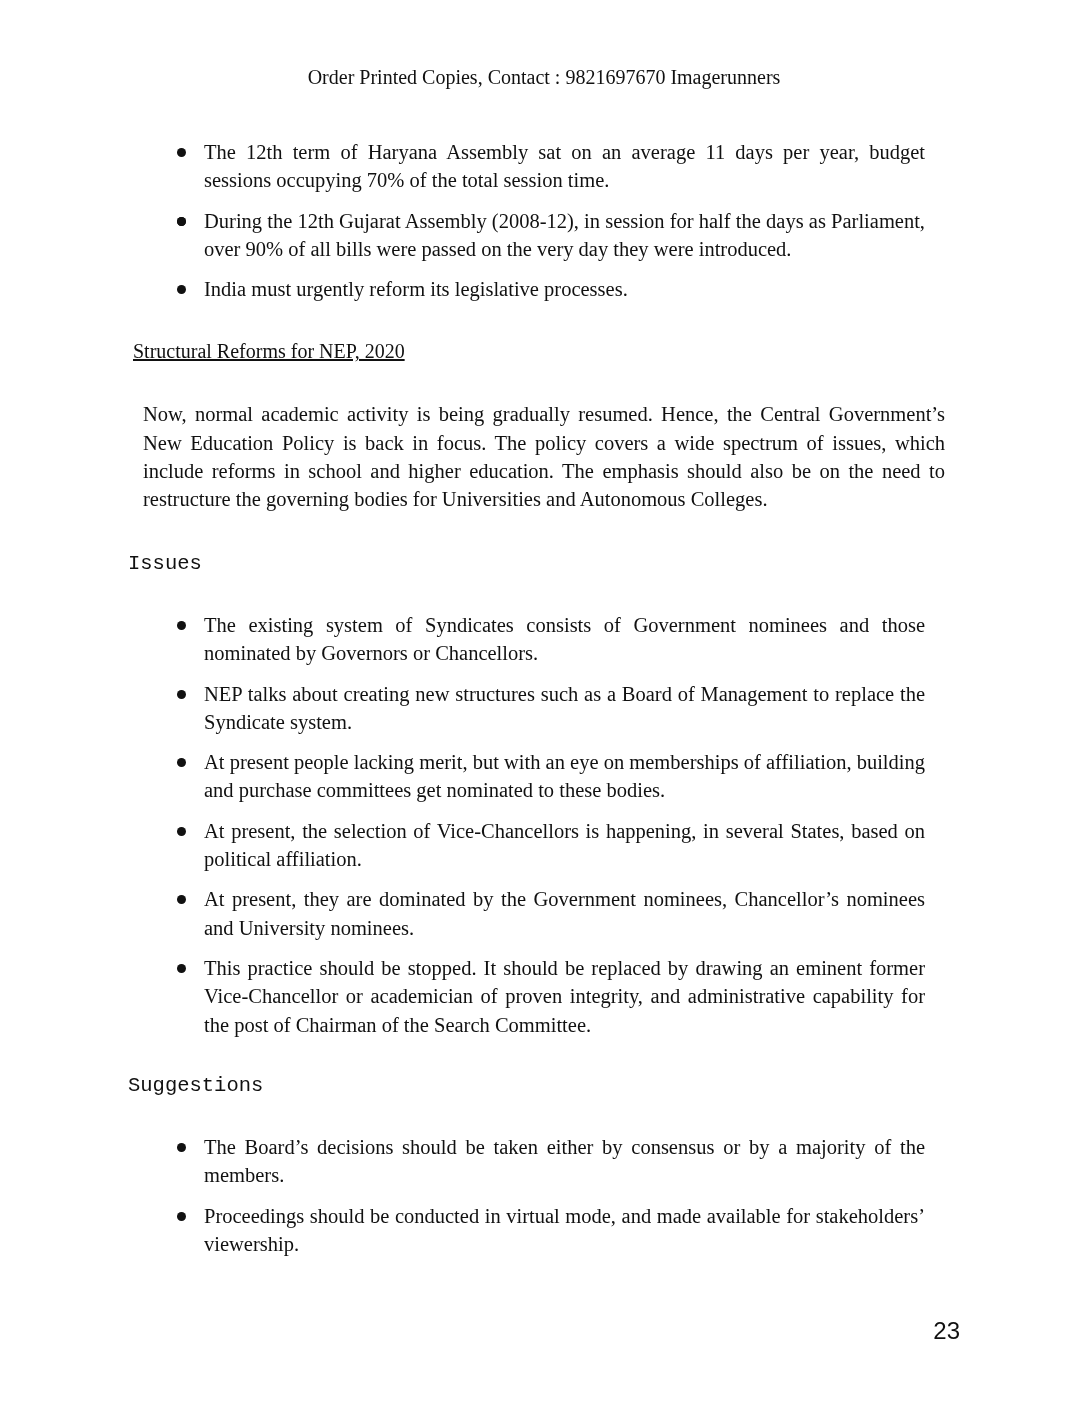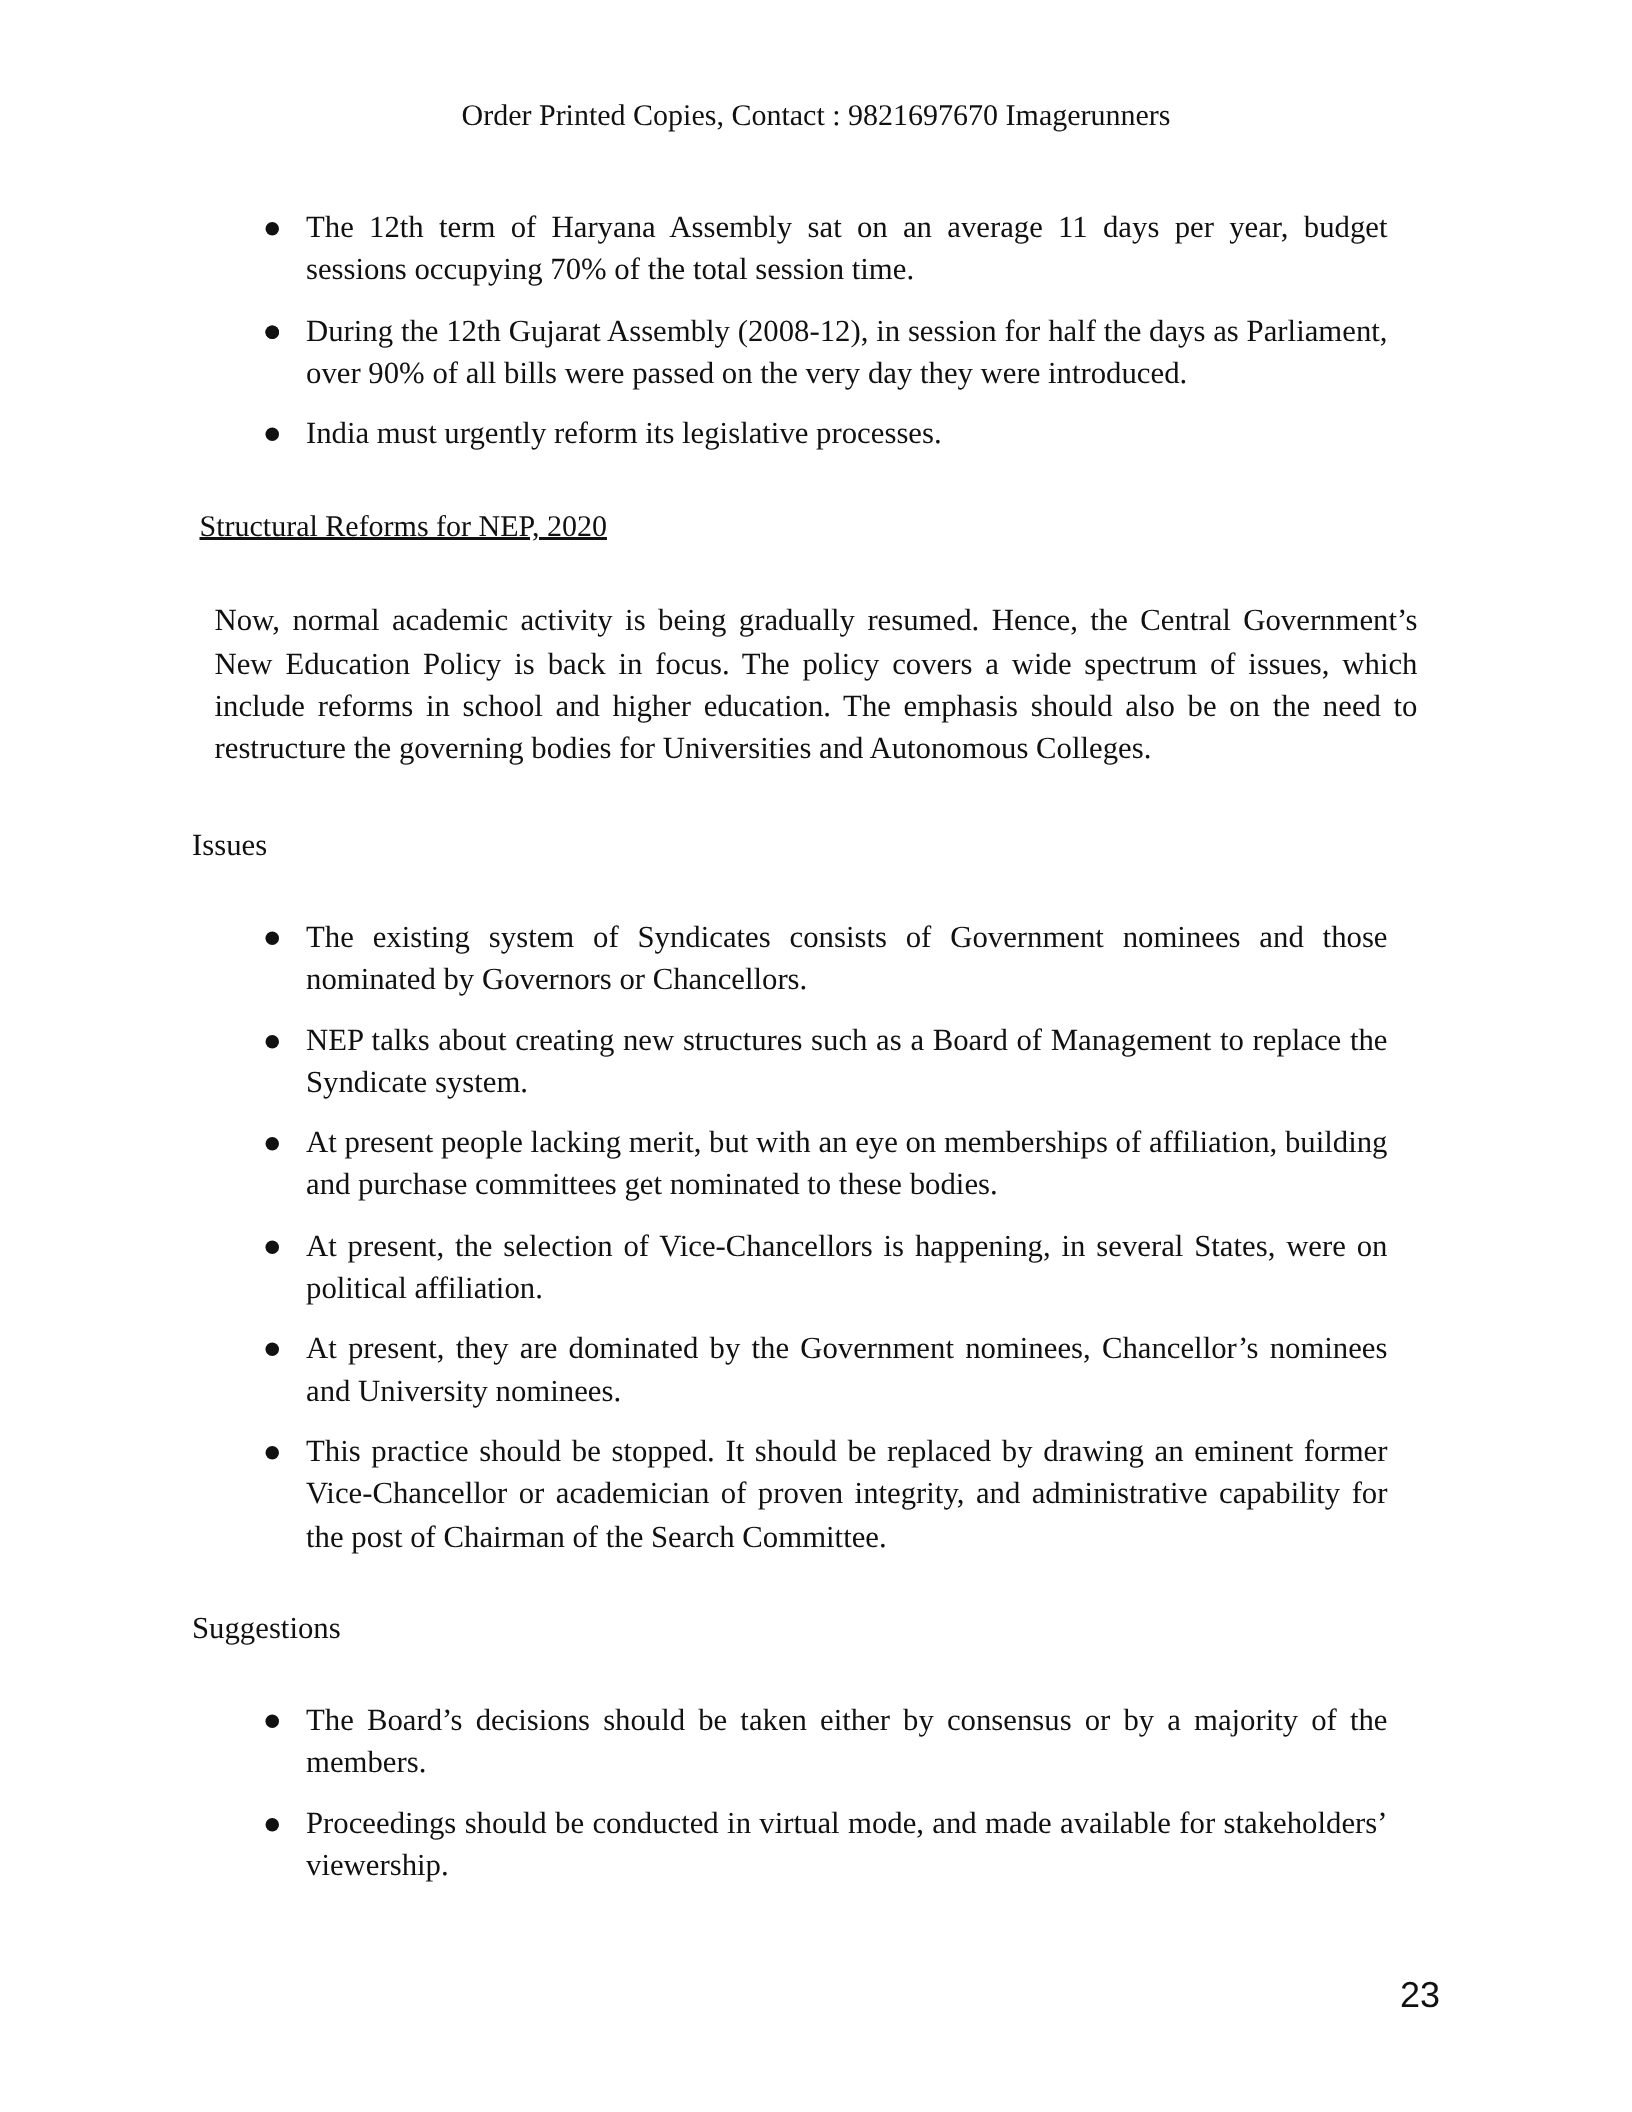--- a/index.html
+++ b/index.html
@@ -60,20 +60,21 @@
       text-decoration: underline;
       font-size: 20px;
       line-height: 28px;
     }
     .para {
       margin: 15px;
       text-align: justify;
     }
     .label {
       margin: 0;
+      font-family: Liberation Mono, monospace;
     }
     .gap-22 { height: 22px; }
     .gap-20 { height: 20px; }
     .gap-21 { height: 21px; }
     .page-number {
       position: absolute;
       top: 1318px;
       left: 900px;
       width: 60px;
       text-align: right;
@@ -107,21 +108,21 @@
   <div class="gap-21"></div>
 
   <p class="label">Issues</p>
 
   <div class="gap-21"></div>
 
   <ul class="bullets">
     <li><span class="bullet"></span><span>The existing system of Syndicates consists of Government nominees and those nominated by Governors or Chancellors.</span></li>
     <li><span class="bullet"></span><span>NEP talks about creating new structures such as a Board of Management to replace the Syndicate system.</span></li>
     <li><span class="bullet"></span><span>At present people lacking merit, but with an eye on memberships of affiliation, building and purchase committees get nominated to these bodies.</span></li>
-    <li><span class="bullet"></span><span>At present, the selection of Vice-Chancellors is happening, in several States, were on political affiliation.</span></li>
+    <li><span class="bullet"></span><span>At present, the selection of Vice-Chancellors is happening, in several States, based on political affiliation.</span></li>
     <li><span class="bullet"></span><span>At present, they are dominated by the Government nominees, Chancellor’s nominees and University nominees.</span></li>
     <li><span class="bullet"></span><span>This practice should be stopped. It should be replaced by drawing an eminent former Vice-Chancellor or academician of proven integrity, and administrative capability for the post of Chairman of the Search Committee.</span></li>
   </ul>
 
   <div class="gap-21"></div>
 
   <p class="label">Suggestions</p>
 
   <div class="gap-21"></div>
 

